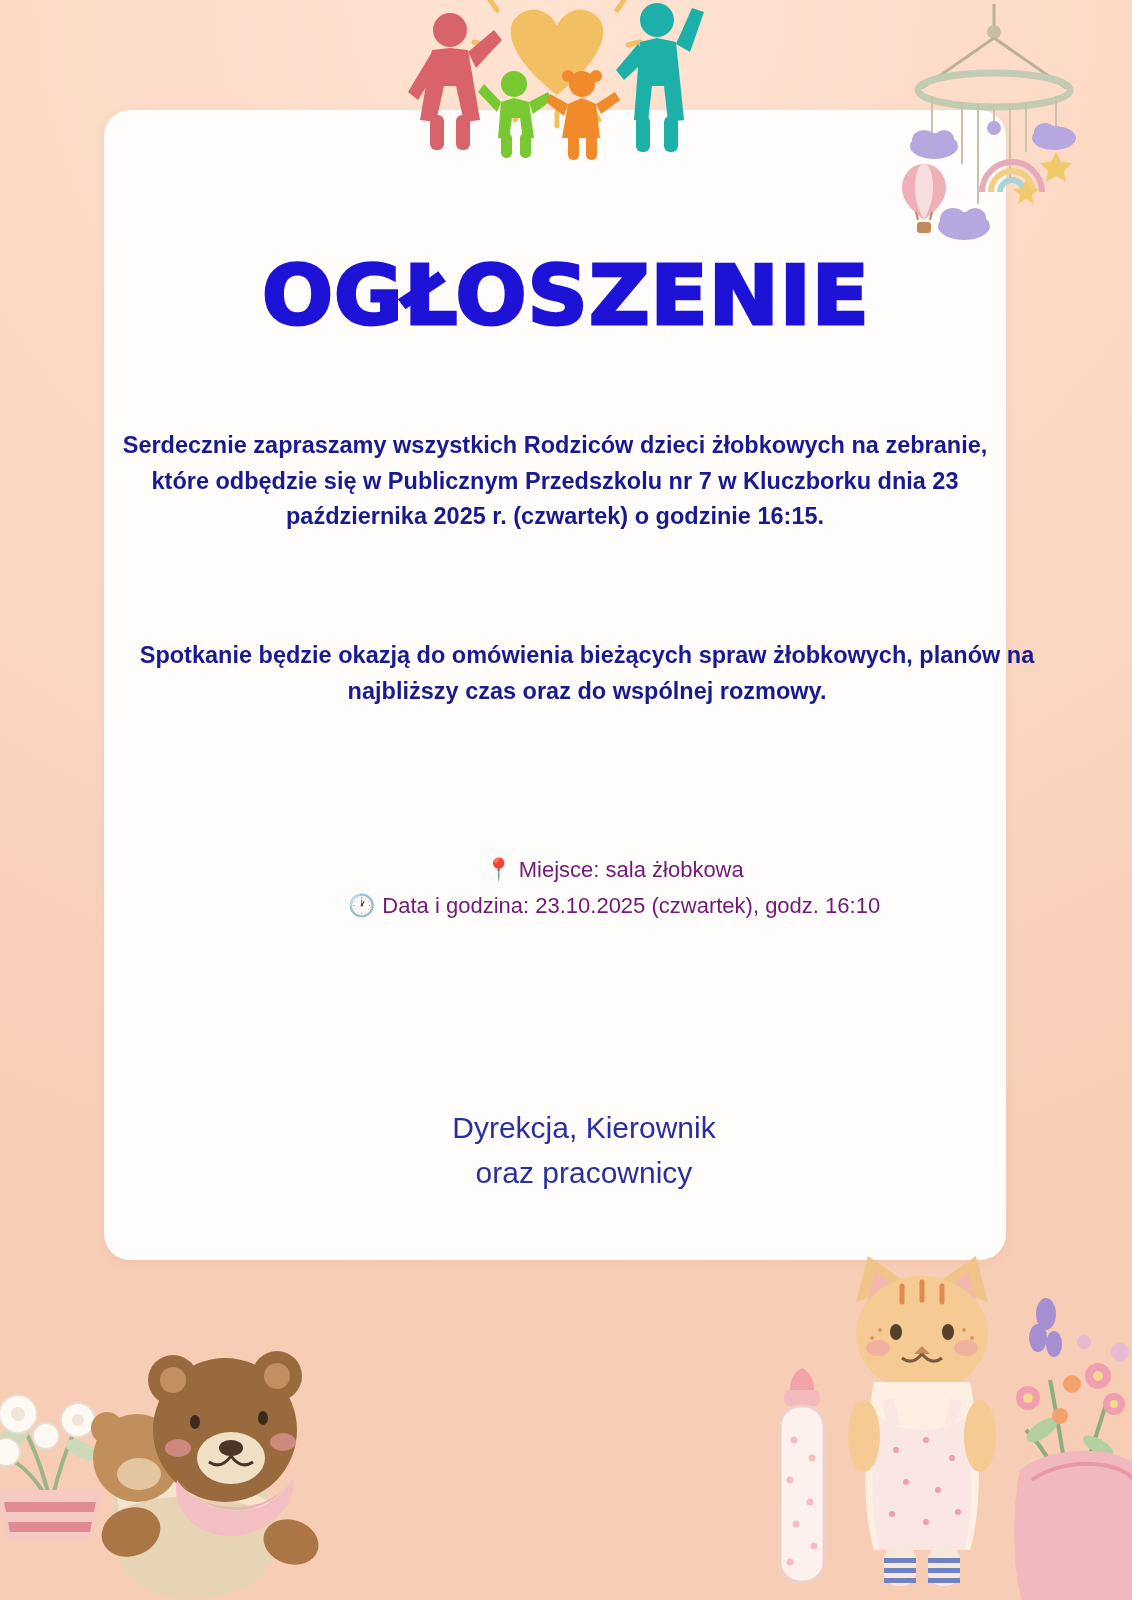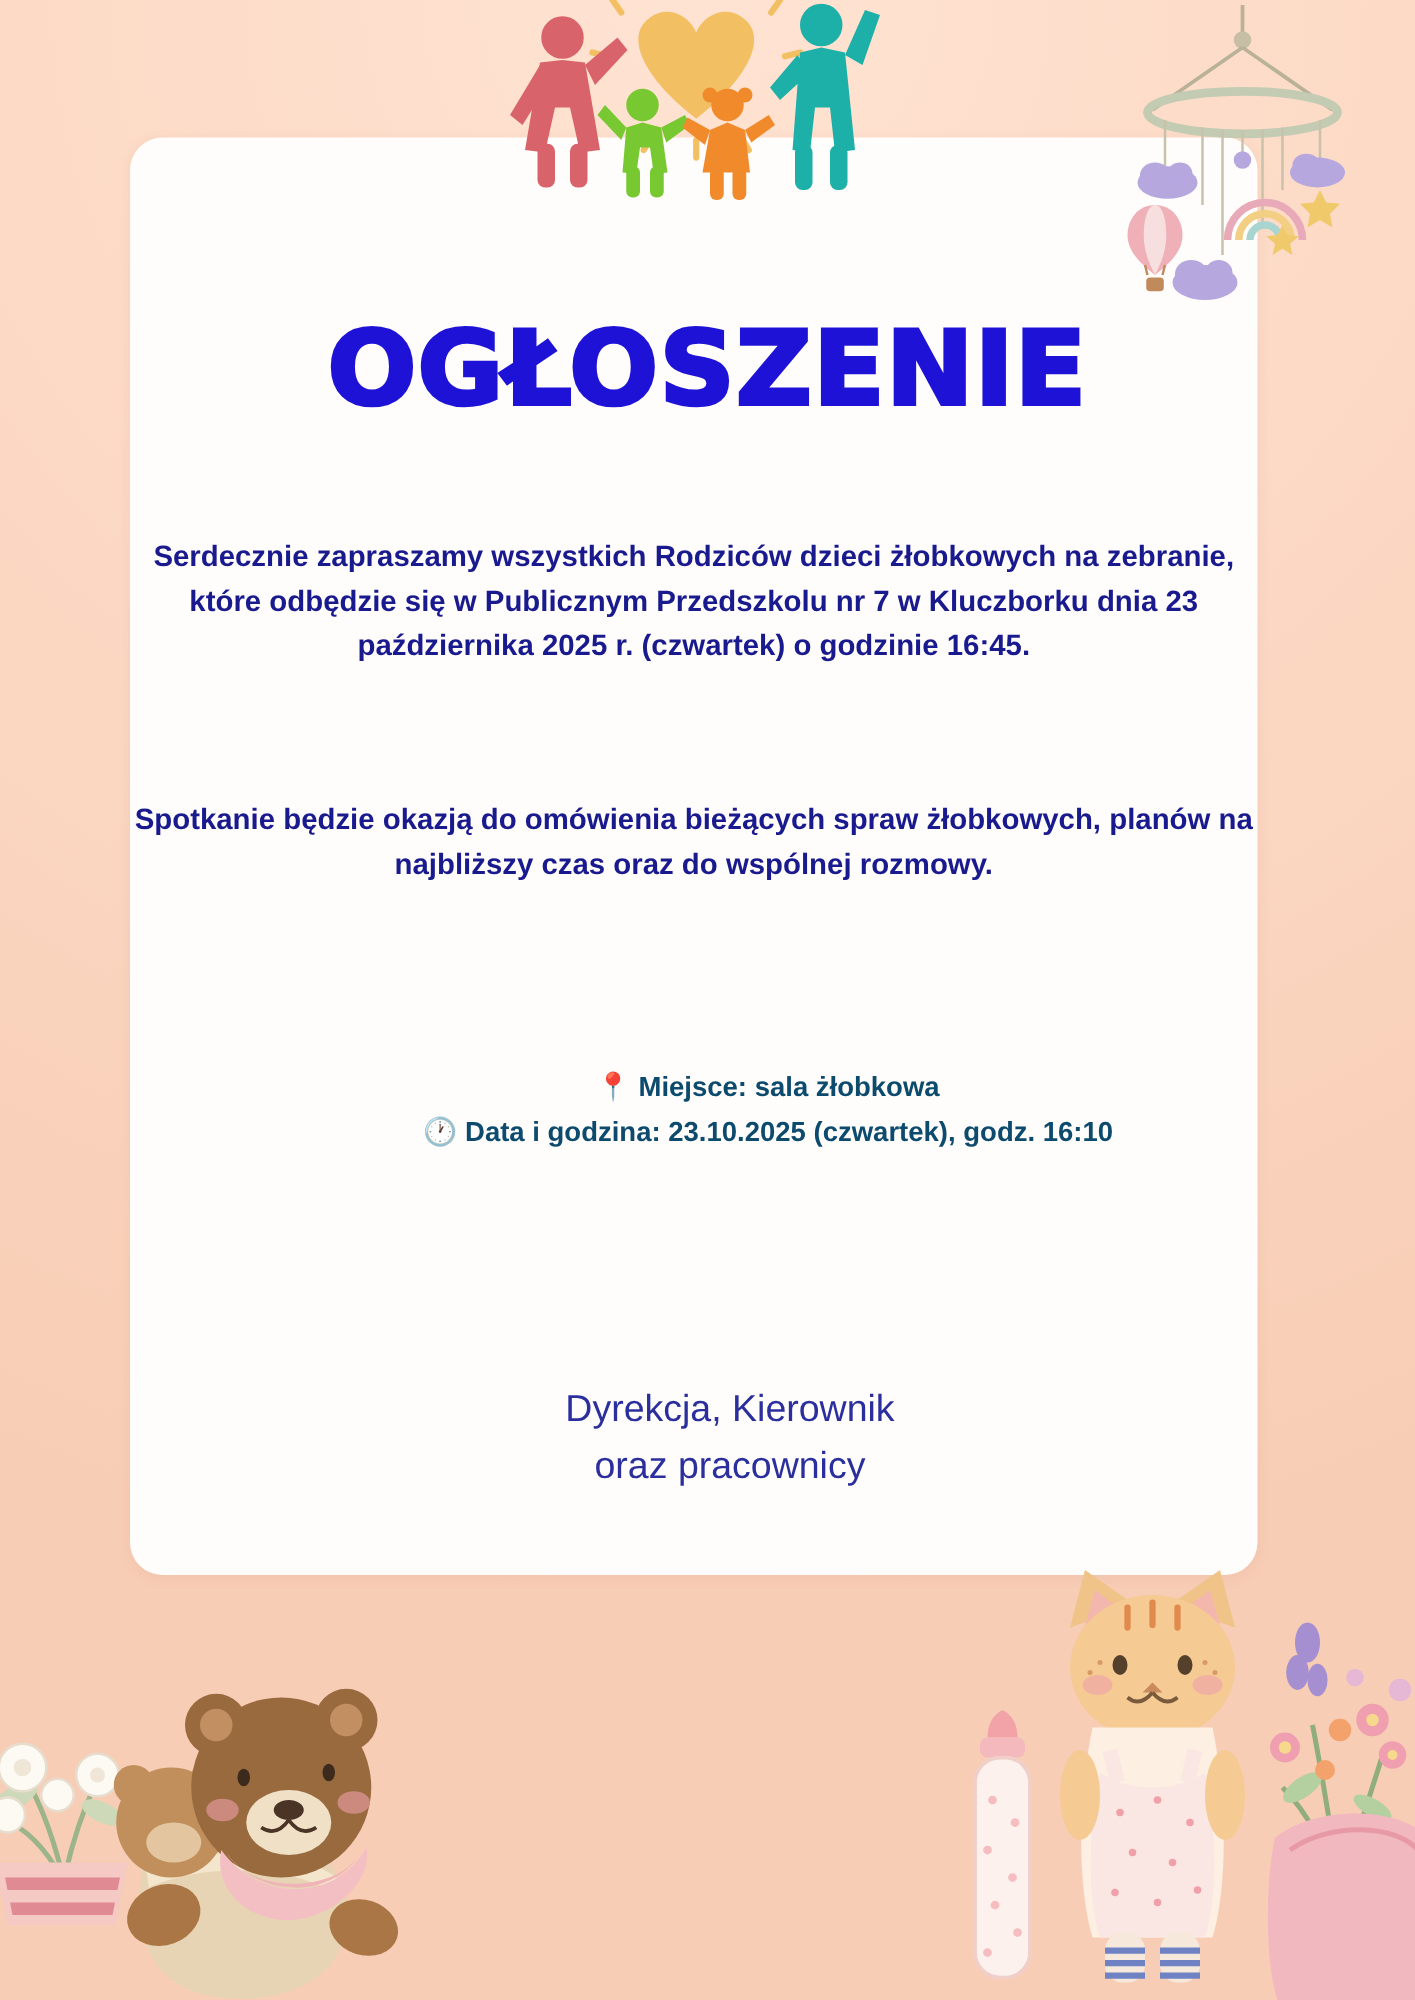--- a/index.html
+++ b/index.html
@@ -74,29 +74,29 @@
     position: absolute;
     left: 104px;
     width: 902px;
     text-align: center;
     color: #1a1a8f;
     font-weight: bold;
     font-size: 23.5px;
     line-height: 1.52;
   }
   .para1 { top: 428px; }
-  .para2 { top: 638px; }
+  .para2 { top: 638px; padding-left: 32px; }
   .para3 { top: 782px; }
   .details {
     position: absolute;
     left: 104px;
     width: 1021px;
     text-align: center;
-    color: #0c4a6e;
-    font-weight: bold;
+    color: #701a75;
+    font-weight: normal;
     font-size: 22px;
     line-height: 1.62;
     top: 852px;
   }
   .signature {
     position: absolute;
     left: 104px;
     width: 902px;
     top: 1105px;
     text-align: center;
@@ -228,21 +228,21 @@
         <path d="M122 176 l4 8 9 1 -7 6 2 9 -8 -5 -8 5 2 -9 -7 -6 9 -1z"></path>
       </g>
       <g fill="#b6a7df">
         <circle cx="90" cy="124" r="7"></circle>
       </g>
     </svg>
   </div>
 
   <div class="title">OGŁOSZENIE</div>
 
-  <div class="body-text para1">Serdecznie zapraszamy wszystkich Rodziców dzieci żłobkowych na zebranie, które odbędzie się w Publicznym Przedszkolu nr 7 w Kluczborku dnia 23 października 2025 r. (czwartek) o godzinie 16:45.</div>
+  <div class="body-text para1">Serdecznie zapraszamy wszystkich Rodziców dzieci żłobkowych na zebranie, które odbędzie się w Publicznym Przedszkolu nr 7 w Kluczborku dnia 23 października 2025 r. (czwartek) o godzinie 16:15.</div>
   <div class="body-text para2">Spotkanie będzie okazją do omówienia bieżących spraw żłobkowych, planów na najbliższy czas oraz do wspólnej rozmowy.</div>
 
   <div class="details">
     <div>📍 Miejsce: sala żłobkowa</div>
     <div>🕐 Data i godzina: 23.10.2025 (czwartek), godz. 16:10</div>
   </div>
 
   <div class="signature">
     <span class="sig-line">Dyrekcja, Kierownik</span>
     <span class="sig-line">oraz pracownicy</span>

